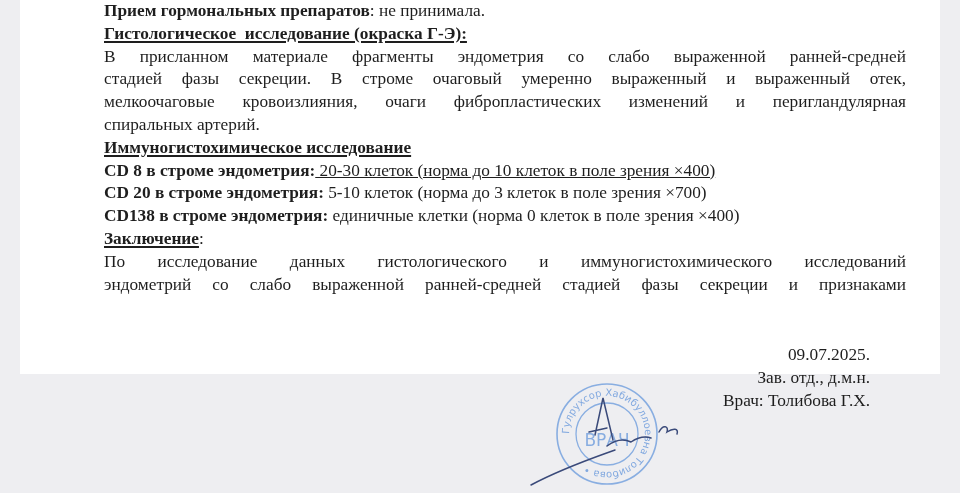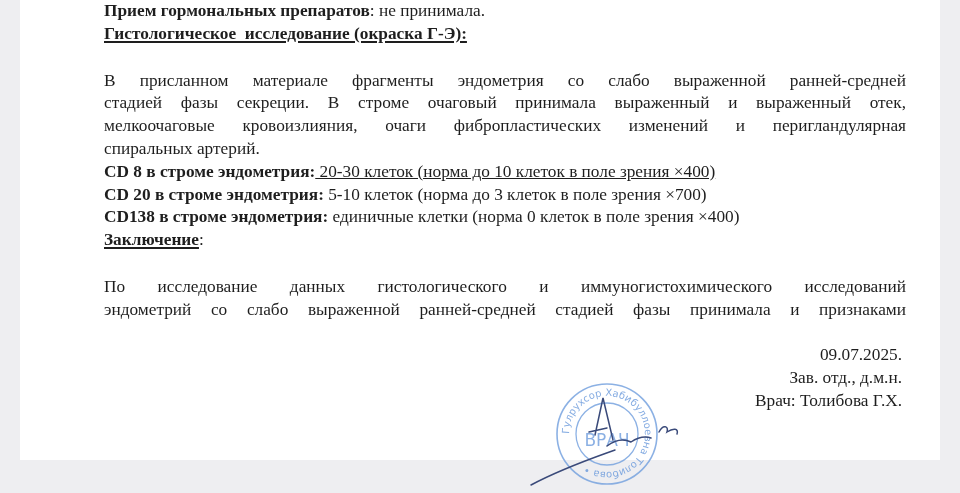--- a/index.html
+++ b/index.html
@@ -10,49 +10,48 @@
     overflow: hidden;
     background: #eeeef1;
     font-family: "Liberation Serif", "DejaVu Serif", serif;
     color: #1e1e1e;
   }
   .page {
     position: absolute;
     left: 20px;
     top: 0;
     width: 920px;
-    height: 460px;
+    height: 374px;
     background: #ffffff;
   }
   .content {
     position: absolute;
     left: 84px;
     top: 0;
     width: 802px;
     font-size: 17.3px;
     line-height: 22.8px;
   }
   .line { white-space: nowrap; }
   .b { font-weight: bold; }
   .u { text-decoration: underline; text-decoration-thickness: 1.5px; text-underline-offset: 2px; text-align: center; }
   .justify {
     text-align: justify;
     text-align-last: left;
-    margin-top: 24px;
   }
   .justify .jl {
     display: block;
     text-align: justify;
     text-align-last: justify;
     white-space: normal;
   }
   .justify .jl.last { text-align-last: left; }
   .right-block {
     position: absolute;
-    right: 38px;
+    right: 70px;
     top: 344px;
     text-align: right;
     font-size: 17.3px;
     line-height: 22.8px;
   }
   .stamp {
     position: absolute;
     left: 503px;
     top: 380px;
     width: 170px;
@@ -68,43 +67,46 @@
     <div class="line">
       <span class="b">Прием гормональных препаратов</span><span>: не принимала.</span>
     </div>
 
     <div class="line">
       <span class="b u" style="white-space:pre;">Гистологическое  исследование (окраска Г-Э):</span>
     </div>
 
     <div class="justify">
       <span class="jl">В присланном материале фрагменты эндометрия со слабо выраженной ранней-средней</span>
-      <span class="jl">стадией фазы секреции. В строме очаговый принимала выраженный и выраженный отек,</span>
+      <span class="jl">стадией фазы секреции. В строме очаговый умеренно выраженный и выраженный отек,</span>
       <span class="jl">мелкоочаговые кровоизлияния, очаги фибропластических изменений и перигландулярная</span>
       <span class="jl last">спиральных артерий.</span>
     </div>
 
+    <div class="line">
+      <span class="b u">Иммуногистохимическое исследование</span>
+    </div>
 
     <div class="line">
       <span class="b">CD 8 в строме эндометрия:</span><span style="white-space:pre;text-decoration:underline;"> 20-30 клеток (норма до 10 клеток в поле зрения ×400)</span>
     </div>
     <div class="line">
       <span class="b">CD 20 в строме эндометрия:</span><span style="white-space:pre;"> 5-10 клеток (норма до 3 клеток в поле зрения ×700)</span>
     </div>
     <div class="line">
       <span class="b">CD138 в строме эндометрия:</span><span style="white-space:pre;"> единичные клетки (норма 0 клеток в поле зрения ×400)</span>
     </div>
 
     <div class="line">
       <span class="b u">Заключение</span><span>:</span>
     </div>
 
     <div class="justify">
       <span class="jl">По исследование данных гистологического и иммуногистохимического исследований</span>
-      <span class="jl">эндометрий со слабо выраженной ранней-средней стадией фазы принимала и признаками</span>
+      <span class="jl">эндометрий со слабо выраженной ранней-средней стадией фазы секреции и признаками</span>
     </div>
   </div>
 
   <div class="right-block">
     <div>09.07.2025.</div>
     <div>Зав. отд., д.м.н.</div>
     <div>Врач: Толибова Г.Х.</div>
   </div>
 
   <div class="stamp">

